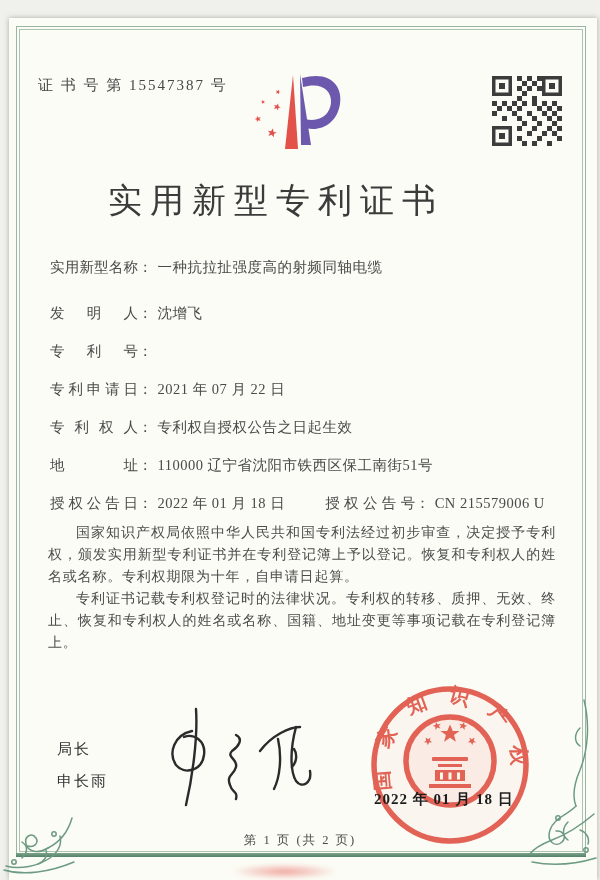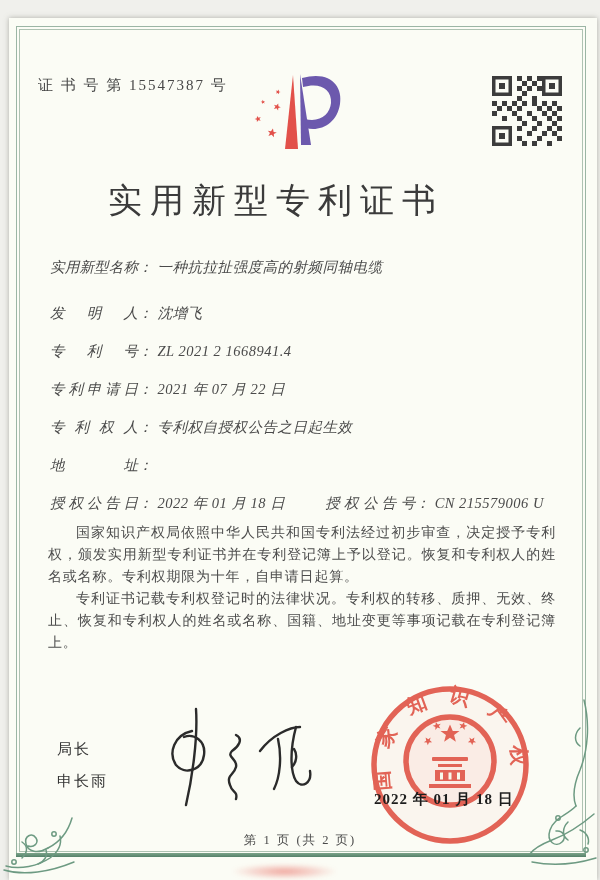--- a/index.html
+++ b/index.html
@@ -28,21 +28,21 @@
     position:absolute;left:38px;top:76px;
     font-size:15px;color:#474747;letter-spacing:2px;
   }
   .logo{position:absolute;left:248px;top:62px;}
   .qr{position:absolute;left:492px;top:76px;}
   .title{
     position:absolute;left:0;top:178px;width:552px;text-align:center;
     font-size:34px;color:#3b3b3b;letter-spacing:8px;font-weight:500;
   }
   .fields{position:absolute;left:50px;top:256px;width:506px;color:#4a4a4a;}
-  .row{display:flex;margin-bottom:15px;font-size:14.5px;line-height:23px;font-style:italic;}
+  .row{display:flex;margin-bottom:15px;font-size:14.5px;line-height:23px;}
   .row.first{margin-bottom:23px;}
   .lbl{display:inline-block;width:88px;text-align:justify;text-align-last:justify;}
   .lbl2{display:inline-block;width:90px;text-align:justify;text-align-last:justify;}
   .colon{margin-right:5px;}
   .val{letter-spacing:.5px;white-space:nowrap;}
   .pair2{display:flex;margin-left:40px;}
   .paras{
     position:absolute;left:48px;top:522px;width:508px;
     font-size:14px;line-height:22px;letter-spacing:.8px;color:#4d4d4d;
     text-align:justify;
@@ -129,35 +129,35 @@
       <span class="val">一种抗拉扯强度高的射频同轴电缆</span>
   </div>
   <div class="row">
     <span class="lbl">发明人</span>
       <span class="colon">：</span>
       <span class="val">沈增飞</span>
   </div>
   <div class="row">
     <span class="lbl">专利号</span>
       <span class="colon">：</span>
-      <span class="val">ZL 2021 2 1668941.4</span>
   </div>
   <div class="row">
     <span class="lbl">专利申请日</span>
       <span class="colon">：</span>
       <span class="val">2021 年 07 月 22 日</span>
   </div>
   <div class="row">
     <span class="lbl">专利权人</span>
       <span class="colon">：</span>
       <span class="val">专利权自授权公告之日起生效</span>
   </div>
   <div class="row">
     <span class="lbl">地址</span>
       <span class="colon">：</span>
+      <span class="val">110000 辽宁省沈阳市铁西区保工南街51号</span>
   </div>
   <div class="row">
     <span class="lbl">授权公告日</span>
       <span class="colon">：</span>
       <span class="val">2022 年 01 月 18 日</span>
     <span class="pair2">
       <span class="lbl2">授权公告号</span>
         <span class="colon">：</span>
         <span class="val">CN 215579006 U</span>
     </span>

